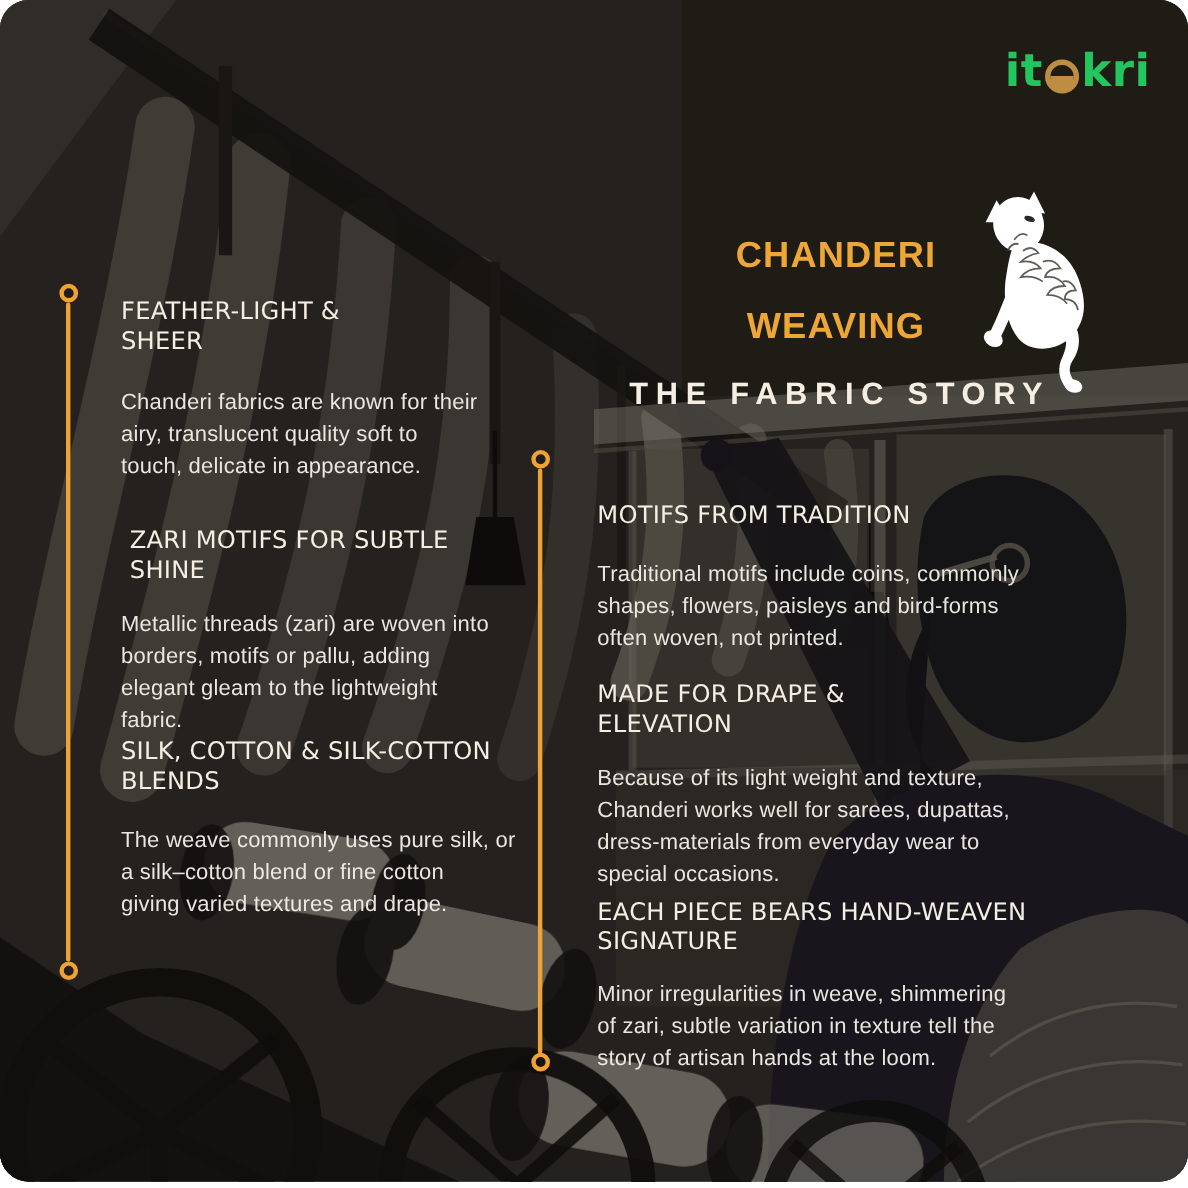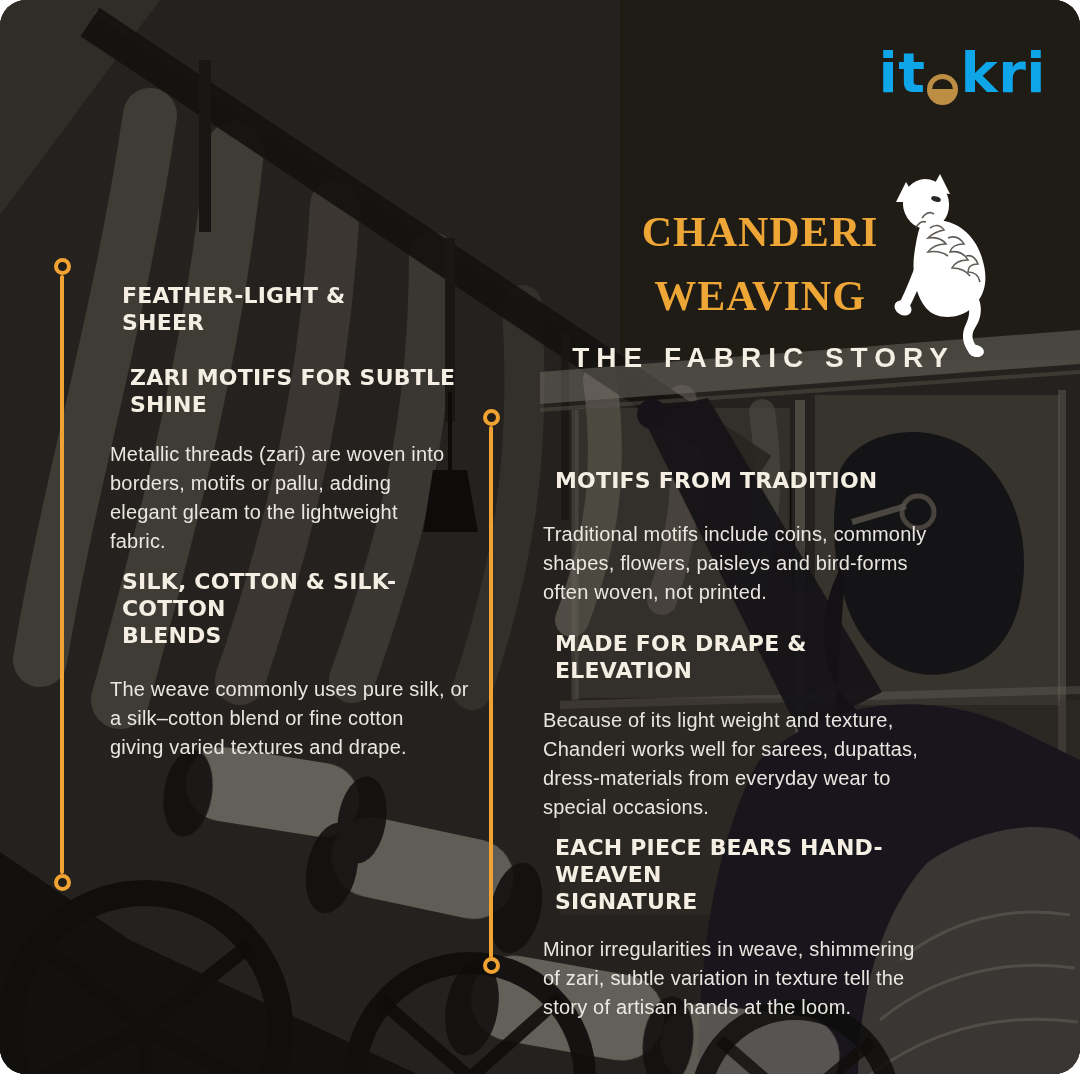--- a/index.html
+++ b/index.html
@@ -7,34 +7,34 @@
     width:1080px;height:1080px;background:#ffffff;
     font-family:"Liberation Sans",sans-serif;overflow:hidden;
   }
   .card{
     position:relative;width:1080px;height:1074px;border-radius:26px;
     overflow:hidden;background:#2c2824;
   }
   .bg{position:absolute;inset:0;width:1080px;height:1080px;}
   
   .logo{
-    position:absolute;top:40px;right:34px;display:flex;align-items:flex-end;
-    color:#0ea5e9;font-weight:700;font-size:56px;letter-spacing:.5px;
+    position:absolute;top:40px;right:34px;display:flex;align-items:center;
+    color:#22c55e;font-weight:700;font-size:41px;letter-spacing:.5px;
     font-family:"DejaVu Sans",sans-serif;
   }
   .logo .o{
     display:inline-block;width:21px;height:21px;border:5px solid #bd8d43;
     border-radius:50%;margin:10px 2px 0 2px;
     background:linear-gradient(to bottom, transparent 0 50%, #bd8d43 50% 100%);
   }
   
   .title-block{position:absolute;left:550px;top:200px;width:420px;text-align:center;}
   .title{
-    margin:0;font-family:Liberation Serif, serif;
-    font-weight:700;font-size:42px;line-height:64px;letter-spacing:1px;
+    margin:0;font-family:Liberation Sans, sans-serif;
+    font-weight:700;font-size:33px;line-height:64px;letter-spacing:1px;
     color:#eea636;white-space:pre-line;
   }
   .subtitle{
     margin:14px 0 0 0;font-weight:700;font-size:28px;letter-spacing:7px;
     padding-left:7px;color:#f4eee3;
   }
   .cat{position:absolute;left:886px;top:172px;width:130px;height:185px;}
   
   .rail{position:absolute;width:4px;background:#f0a332;border-radius:2px;}
   .rail-left{left:60px;top:275px;height:599px;}
@@ -45,21 +45,21 @@
   }
   .ring.l-top{left:54px;top:258px;}
   .ring.l-bot{left:54px;top:874px;}
   .ring.r-top{left:483px;top:409px;}
   .ring.r-bot{left:483px;top:957px;}
   
   .col{position:absolute;}
   .col-left{left:110px;top:270px;width:395px;}
   .col-right{left:543px;top:455px;width:440px;}
   .sec h3{
-    margin:12px;font-family:"DejaVu Sans",sans-serif;font-weight:700;
+    margin:0;font-family:"DejaVu Sans",sans-serif;font-weight:400;
     font-size:22px;line-height:27px;letter-spacing:.2px;color:#f4eee3;
     white-space:pre-line;
   }
   .sec p{
     margin:0;font-weight:400;font-size:20px;line-height:29px;
     color:rgba(241,238,232,.96);white-space:pre-line;letter-spacing:.2px;
   }
 </style>
 </head>
 <body>
@@ -179,20 +179,23 @@
   <div class="rail rail-right"></div>
   <div class="ring l-top"></div>
   <div class="ring l-bot"></div>
   <div class="ring r-top"></div>
   <div class="ring r-bot"></div>
 
   <div class="col col-left">
     <div class="sec">
       <h3 style="margin-bottom:28px">FEATHER-LIGHT &amp;
 SHEER</h3>
+      <p style="margin-bottom:39px">Chanderi fabrics are known for their
+airy, translucent quality soft to
+touch, delicate in appearance.</p>
     </div>
     <div class="sec">
       <h3 style="margin-bottom:22px;padding-left:8px">ZARI MOTIFS FOR SUBTLE
 SHINE</h3>
       <p>Metallic threads (zari) are woven into
 borders, motifs or pallu, adding
 elegant gleam to the lightweight
 fabric.</p>
     </div>
     <div class="sec">

